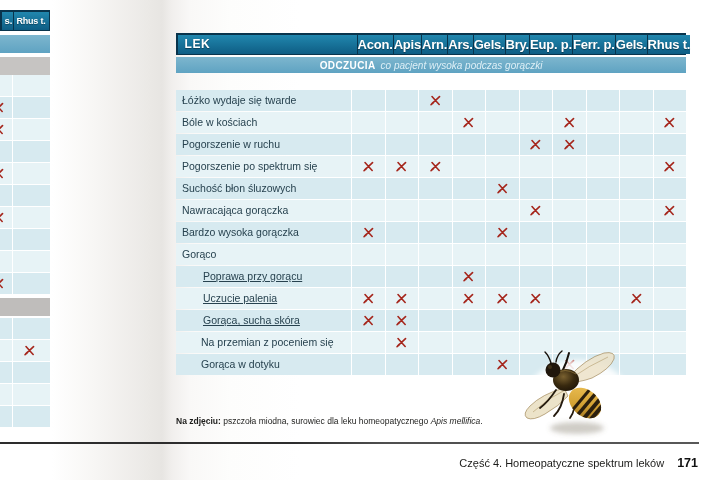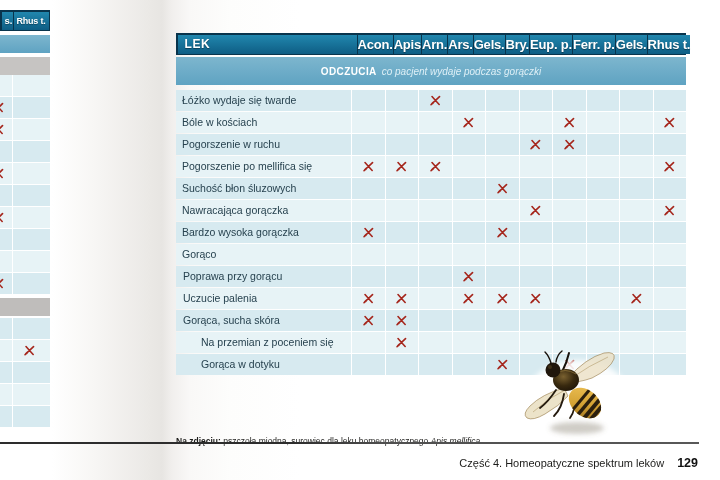--- a/index.html
+++ b/index.html
@@ -38,44 +38,44 @@
   .lp-mark-full{position:absolute;left:24px;top:5px;}
 
   
   .thead{position:absolute;left:176px;top:33px;width:510px;height:22px;
     background:var(--header-border);display:flex;gap:1px;padding:1.5px;box-sizing:border-box;}
   .hcell{flex:1 1 32.4px;background:linear-gradient(var(--header-bg-top),var(--header-bg-bottom));
     color:#fff;font-weight:bold;font-size:13px;letter-spacing:-0.2px;white-space:nowrap;
     display:flex;align-items:center;justify-content:center;text-shadow:0 1px 1px rgba(0,0,0,.4);}
   .hlek{flex:0 0 172px;justify-content:flex-start;padding-left:7px;font-size:12px;letter-spacing:.6px;}
 
-  .section-row{position:absolute;left:176px;top:57px;width:510px;height:28px;
+  .section-row{position:absolute;left:176px;top:57px;width:510px;height:16px;
     background:linear-gradient(var(--section-bg-top),var(--section-bg-bottom));
     display:flex;align-items:center;justify-content:center;gap:5px;}
   .sec-title{color:#fff;font-weight:bold;font-size:10px;letter-spacing:.4px;}
   .sec-sub{color:#ddeff6;font-style:italic;font-size:10px;}
 
   .tbody{position:absolute;left:176px;top:90px;width:510px;
     display:grid;grid-template-columns:175px repeat(10,32.5px);gap:1px;}
   .cell{height:21px;}
   .cell.data{display:flex;align-items:center;justify-content:center;}
   .lab{font-size:10.5px;color:var(--label-text);line-height:21px;white-space:nowrap;
     overflow:hidden;box-sizing:border-box;}
   .ind0{padding-left:6px;}
-  .ind1{padding-left:7px;}
+  .ind1{padding-left:27px;text-decoration:underline;}
   .ind2{padding-left:25px;}
 
   .xmark{width:11px;height:11px;stroke:var(--mark);fill:none;
     stroke-width:1.7;stroke-linecap:round;}
 
   
   .bee{position:absolute;left:520px;top:344px;width:116px;height:96px;}
 
   
-  .caption{position:absolute;left:176px;top:436px;font-size:8.5px;color:#1c1c1a;
+  .caption{position:absolute;left:176px;top:416px;font-size:8.5px;color:#1c1c1a;
     letter-spacing:0;white-space:nowrap;}
   .caption b{font-weight:bold;}
   .caption i{font-style:italic;}
   .rule{position:absolute;left:0;top:442px;width:699px;height:2px;
     background:linear-gradient(to right,#2d2d2d 0%,#2d2d2d 42%,#4f4f4f 55%,#585858 100%);}
   .footer{position:absolute;right:22px;top:456px;display:flex;align-items:baseline;gap:13px;}
   .f-sec{font-size:11px;color:#1c1c1a;}
   .f-num{font-size:12.5px;font-weight:bold;color:#111;}
 </style>
 </head>
@@ -184,21 +184,21 @@
       <div class="hcell">Gels.</div>
       <div class="hcell">Bry.</div>
       <div class="hcell">Eup. p.</div>
       <div class="hcell">Ferr. p.</div>
       <div class="hcell">Gels.</div>
       <div class="hcell">Rhus t.</div>
     </div>
 
   <div class="section-row">
     <span class="sec-title">ODCZUCIA</span>
-    <span class="sec-sub">co pacjent wydaje podczas gorączki</span>
+    <span class="sec-sub">co pacjent wysoka podczas gorączki</span>
   </div>
 
   <div class="tbody" id="tbody">
       <div class="cell lab ind0 shade-dark">Łóżko wydaje się twarde</div>
       <div class="cell data shade-dark"></div>
       <div class="cell data shade-dark"></div>
       <div class="cell data shade-dark">
         <svg class="xmark" viewBox="0 0 12 12" aria-hidden="true">
     <path d="M1.8 9.6 C4 8 7.5 4.6 10.4 1.8 M2.2 1.6 C4.6 4.4 8 8.2 10 10.4 M1.1 10.6 C1.8 9.9 2.5 9.4 3.3 9"></path>
   </svg>
@@ -245,21 +245,21 @@
   </svg>
       </div>
       <div class="cell data shade-dark">
         <svg class="xmark" viewBox="0 0 12 12" aria-hidden="true">
     <path d="M1.8 9.6 C4 8 7.5 4.6 10.4 1.8 M2.2 1.6 C4.6 4.4 8 8.2 10 10.4 M1.1 10.6 C1.8 9.9 2.5 9.4 3.3 9"></path>
   </svg>
       </div>
       <div class="cell data shade-dark"></div>
       <div class="cell data shade-dark"></div>
       <div class="cell data shade-dark"></div>
-      <div class="cell lab ind0 shade-light">Pogorszenie po mellifica się</div>
+      <div class="cell lab ind0 shade-light">Pogorszenie po spektrum się</div>
       <div class="cell data shade-light">
         <svg class="xmark" viewBox="0 0 12 12" aria-hidden="true">
     <path d="M1.8 9.6 C4 8 7.5 4.6 10.4 1.8 M2.2 1.6 C4.6 4.4 8 8.2 10 10.4 M1.1 10.6 C1.8 9.9 2.5 9.4 3.3 9"></path>
   </svg>
       </div>
       <div class="cell data shade-light">
         <svg class="xmark" viewBox="0 0 12 12" aria-hidden="true">
     <path d="M1.8 9.6 C4 8 7.5 4.6 10.4 1.8 M2.2 1.6 C4.6 4.4 8 8.2 10 10.4 M1.1 10.6 C1.8 9.9 2.5 9.4 3.3 9"></path>
   </svg>
       </div>
@@ -491,16 +491,16 @@
     <path d="M31 19 Q29 12 25 8 M36 18 Q37 11 42 7" stroke="#17100a" stroke-width="1.4" fill="none" stroke-linecap="round"></path>
   </svg>
 
   <div class="caption">
     <b>Na zdjęciu:</b><span> pszczoła miodna, surowiec dla leku homeopatycznego </span><i>Apis mellifica</i><span>.</span>
   </div>
 
   <div class="rule"></div>
   <div class="footer">
     <span class="f-sec">Część 4. Homeopatyczne spektrum leków</span>
-    <span class="f-num">129</span>
+    <span class="f-num">171</span>
   </div>
 
 </div>
 
 </body></html>

